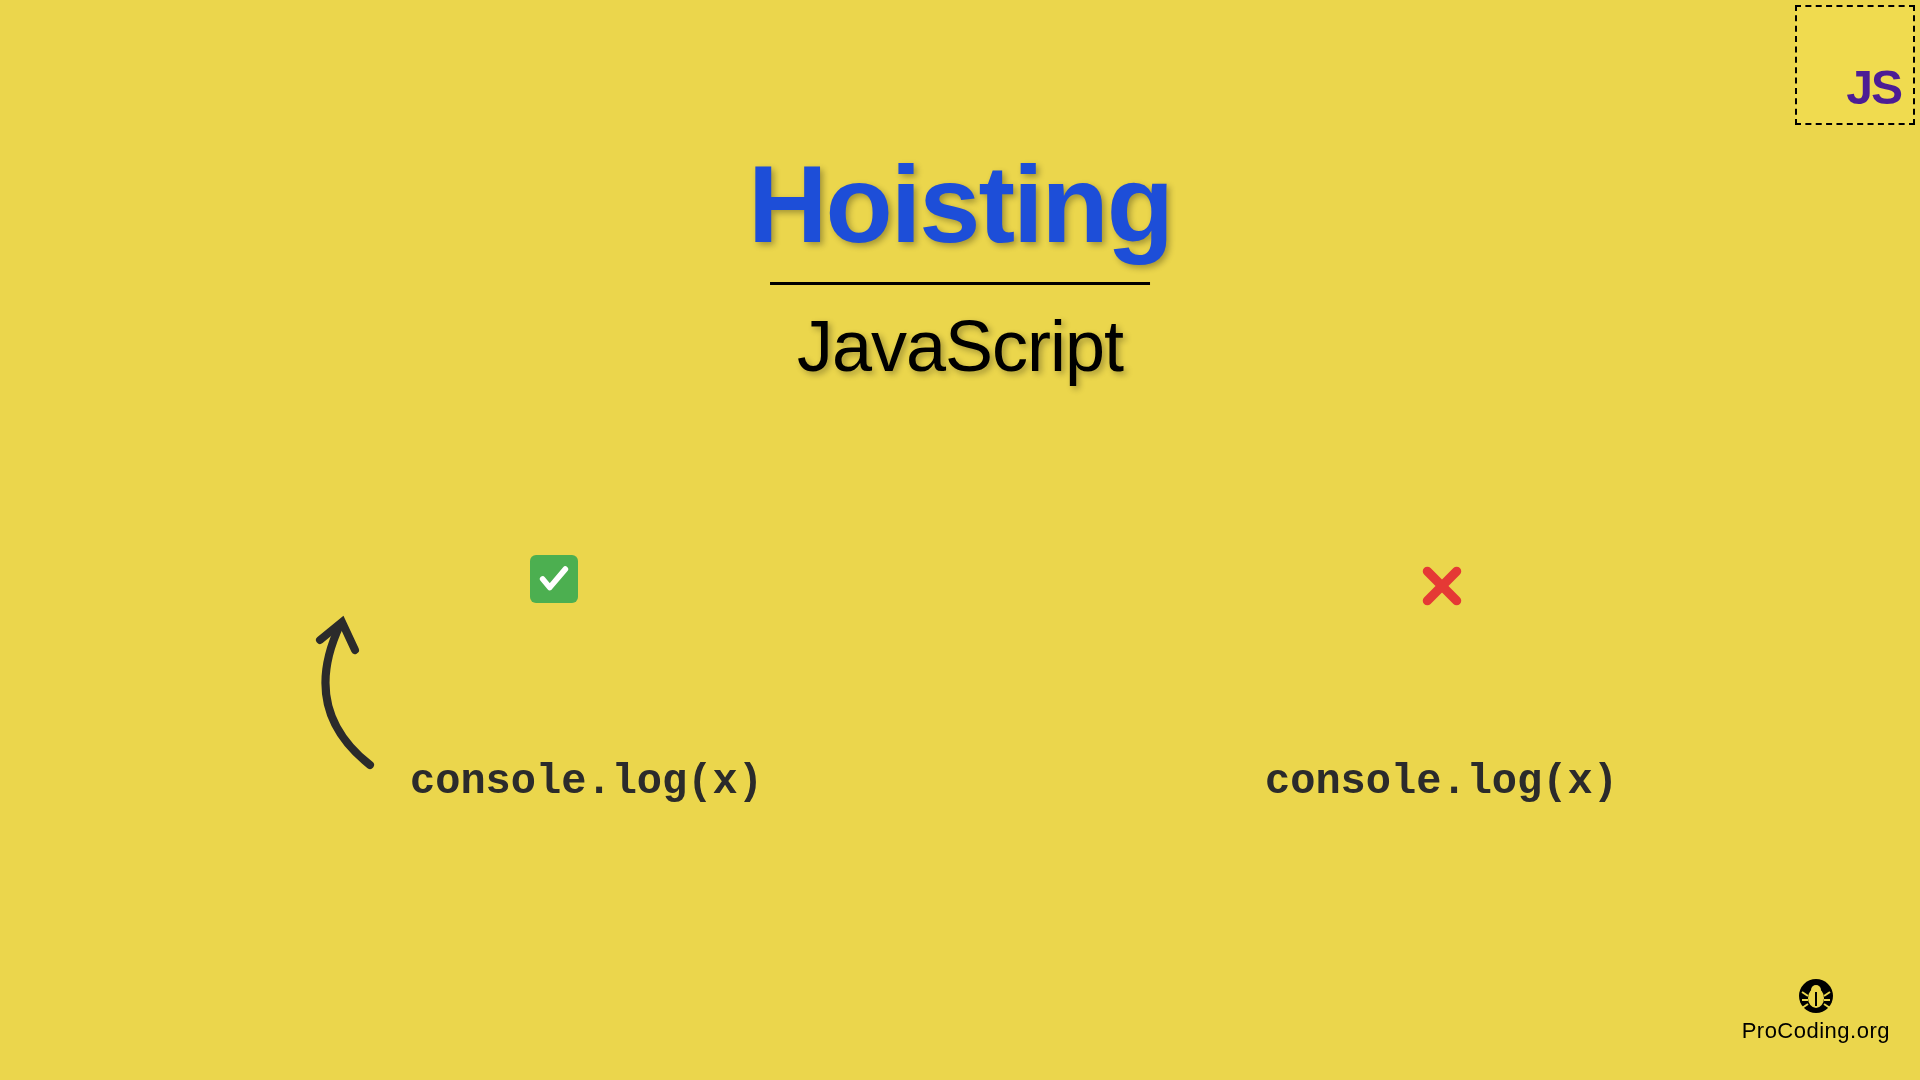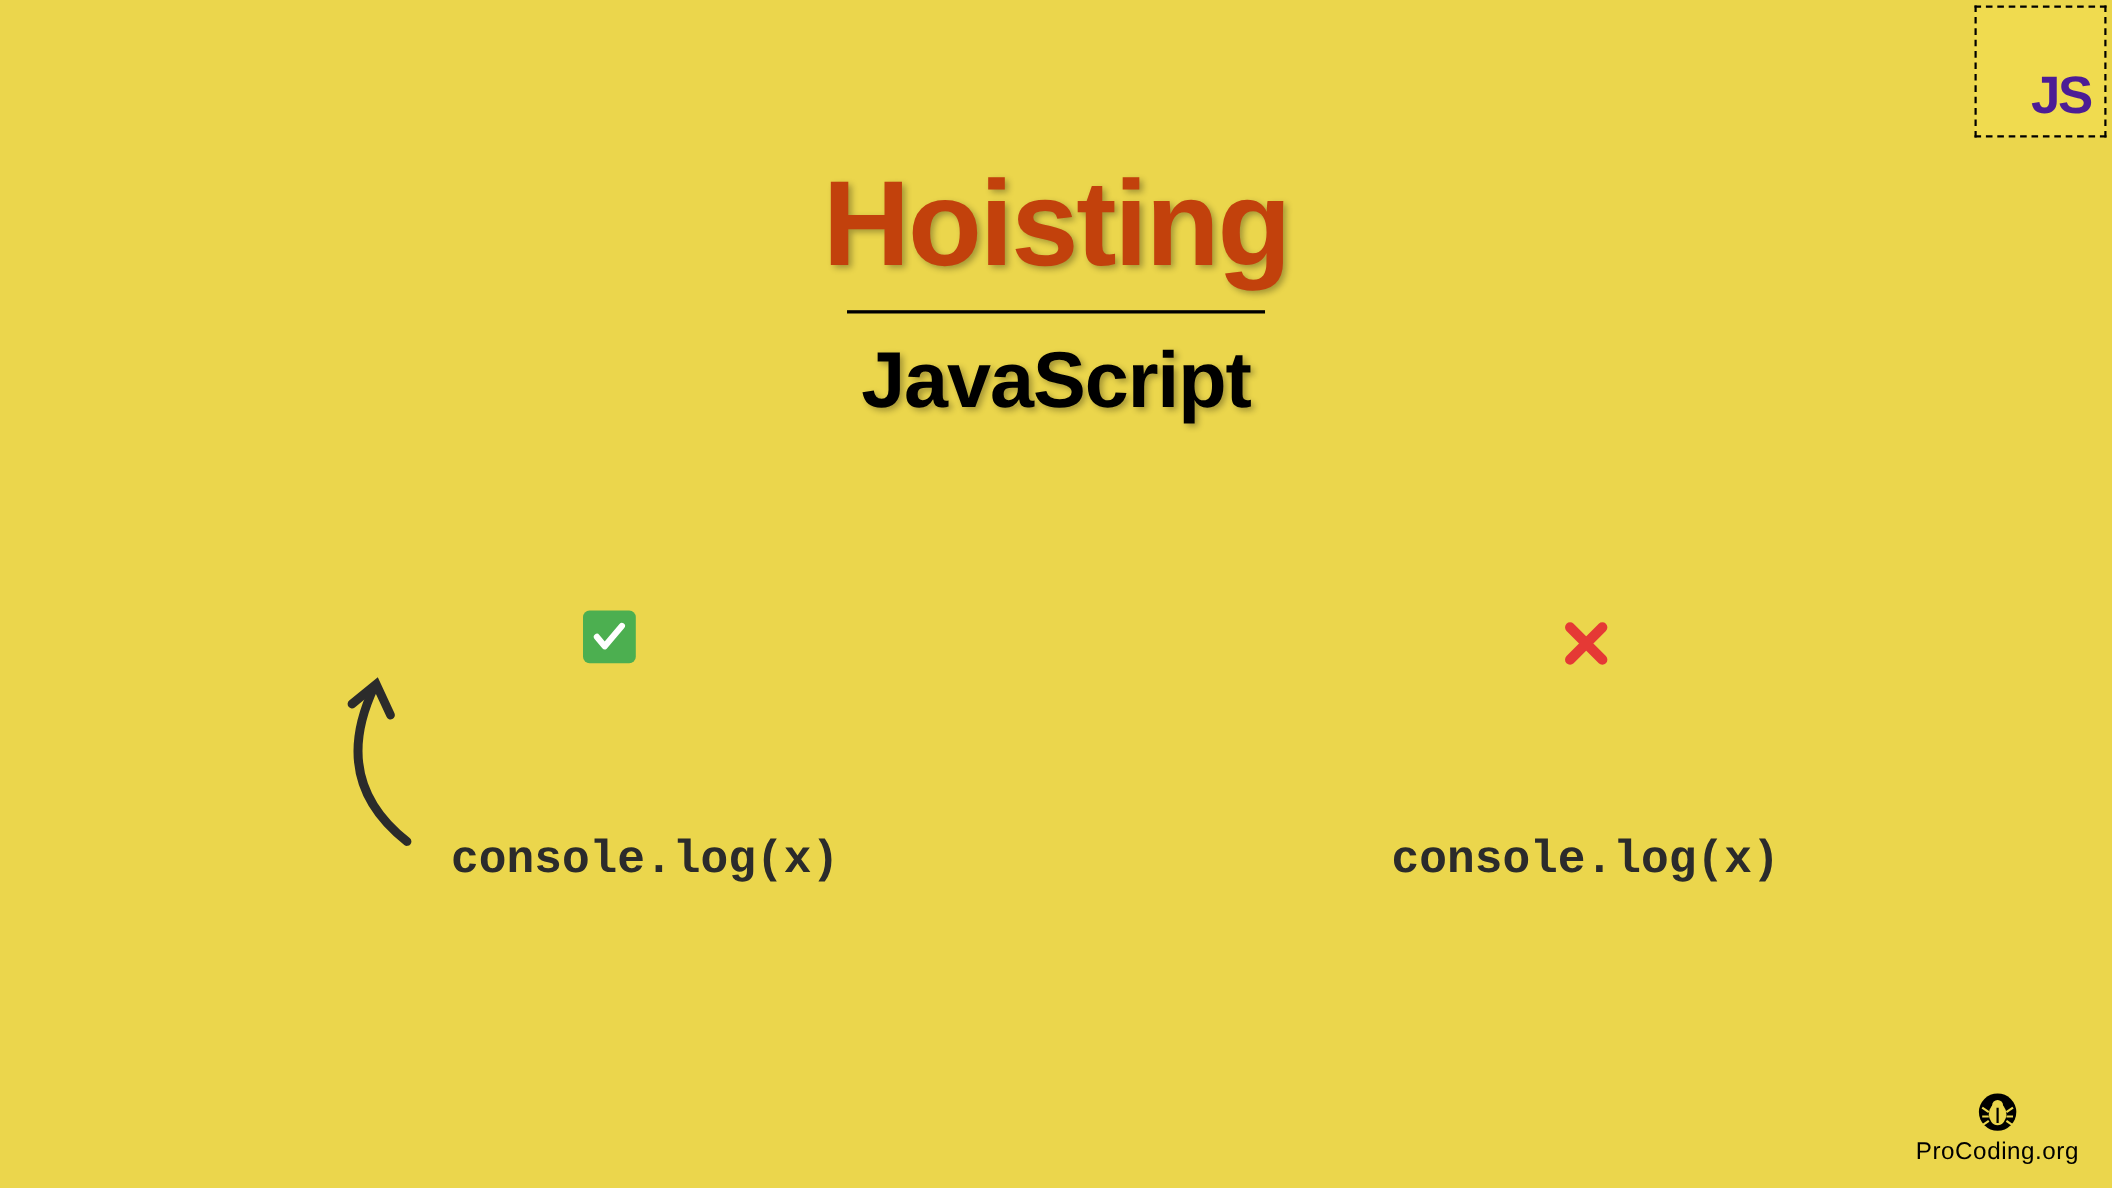--- a/index.html
+++ b/index.html
@@ -37,33 +37,33 @@
     .title-container {
       position: absolute;
       top: 140px;
       left: 50%;
       transform: translateX(-50%);
       text-align: center;
     }
     .title {
       font-size: 110px;
       font-weight: 900;
-      color: #c2410c;
+      color: #1d4ed8;
       text-shadow: 3px 3px 6px rgba(0,0,0,0.3);
       letter-spacing: -2px;
     }
     .divider {
       width: 380px;
       height: 3px;
       background-color: #000;
       margin: 15px auto 20px auto;
     }
     .subtitle {
       font-size: 72px;
-      font-weight: 700;
+      font-weight: 400;
       color: #000;
       text-shadow: 3px 3px 6px rgba(0,0,0,0.3);
       letter-spacing: -1px;
     }
     .check-icon {
       position: absolute;
       top: 555px;
       left: 530px;
       width: 48px;
       height: 48px;
@@ -110,21 +110,21 @@
     }
     .hoist-arrow {
       position: absolute;
       top: 610px;
       left: 290px;
       width: 100px;
       height: 160px;
     }
     .footer {
       position: absolute;
-      bottom: 20px;
+      bottom: 36px;
       right: 30px;
       text-align: center;
     }
     .footer-bug {
       display: inline-block;
       width: 36px;
       height: 36px;
     }
     .footer-text {
       font-size: 22px;

